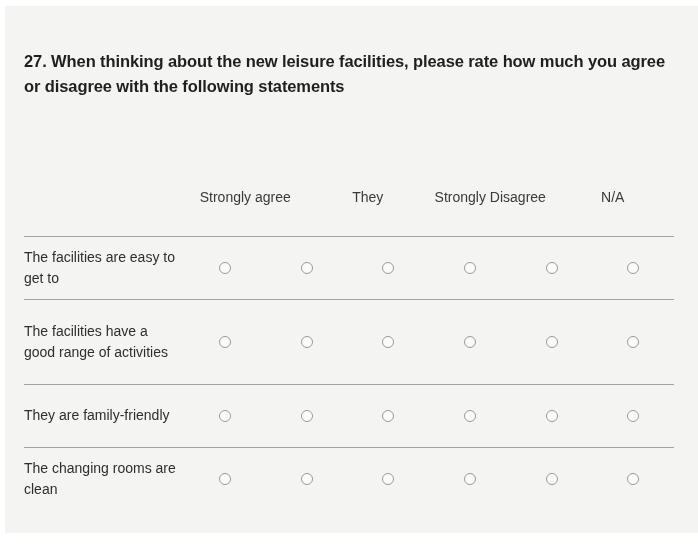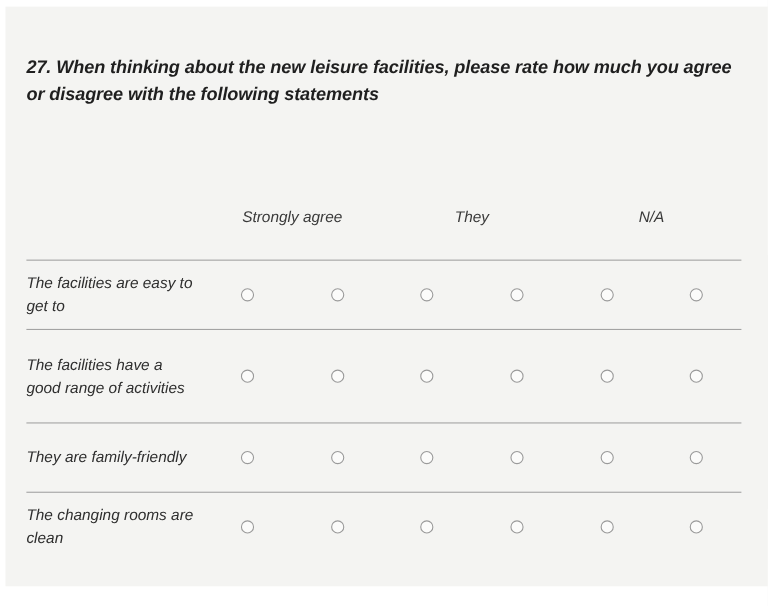--- a/index.html
+++ b/index.html
@@ -15,21 +15,20 @@
   }
 
   .page {
     position: absolute;
     left: 5px;
     top: 6px;
     width: 693px;
     height: 527px;
     background: #f4f4f2;
     overflow: hidden;
-    font-style: italic;
   }
 
   .question-title {
     position: absolute;
     left: 19px;
     top: 43px;
     width: 650px;
     font-size: 16.5px;
     font-weight: bold;
     color: #1f1f1f;
@@ -114,20 +113,21 @@
 <div class="page">
 
   <div class="question-title">27. When thinking about the new leisure facilities, please rate how much you agree or disagree with the following statements</div>
 
   <div class="matrix">
 
     <div class="matrix-header">
       <div class="header-spacer"></div>
       <div class="header-cell">Strongly agree</div>
       <div class="header-cell">They</div>
+      <div class="header-cell">Strongly Disagree</div>
       <div class="header-cell">N/A</div>
     </div>
 
     <div class="matrix-row r1">
       <div class="row-label">The facilities are easy to get to</div>
       <div class="radio-cell">
         <span class="radio"></span>
       </div>
       <div class="radio-cell">
         <span class="radio"></span>

